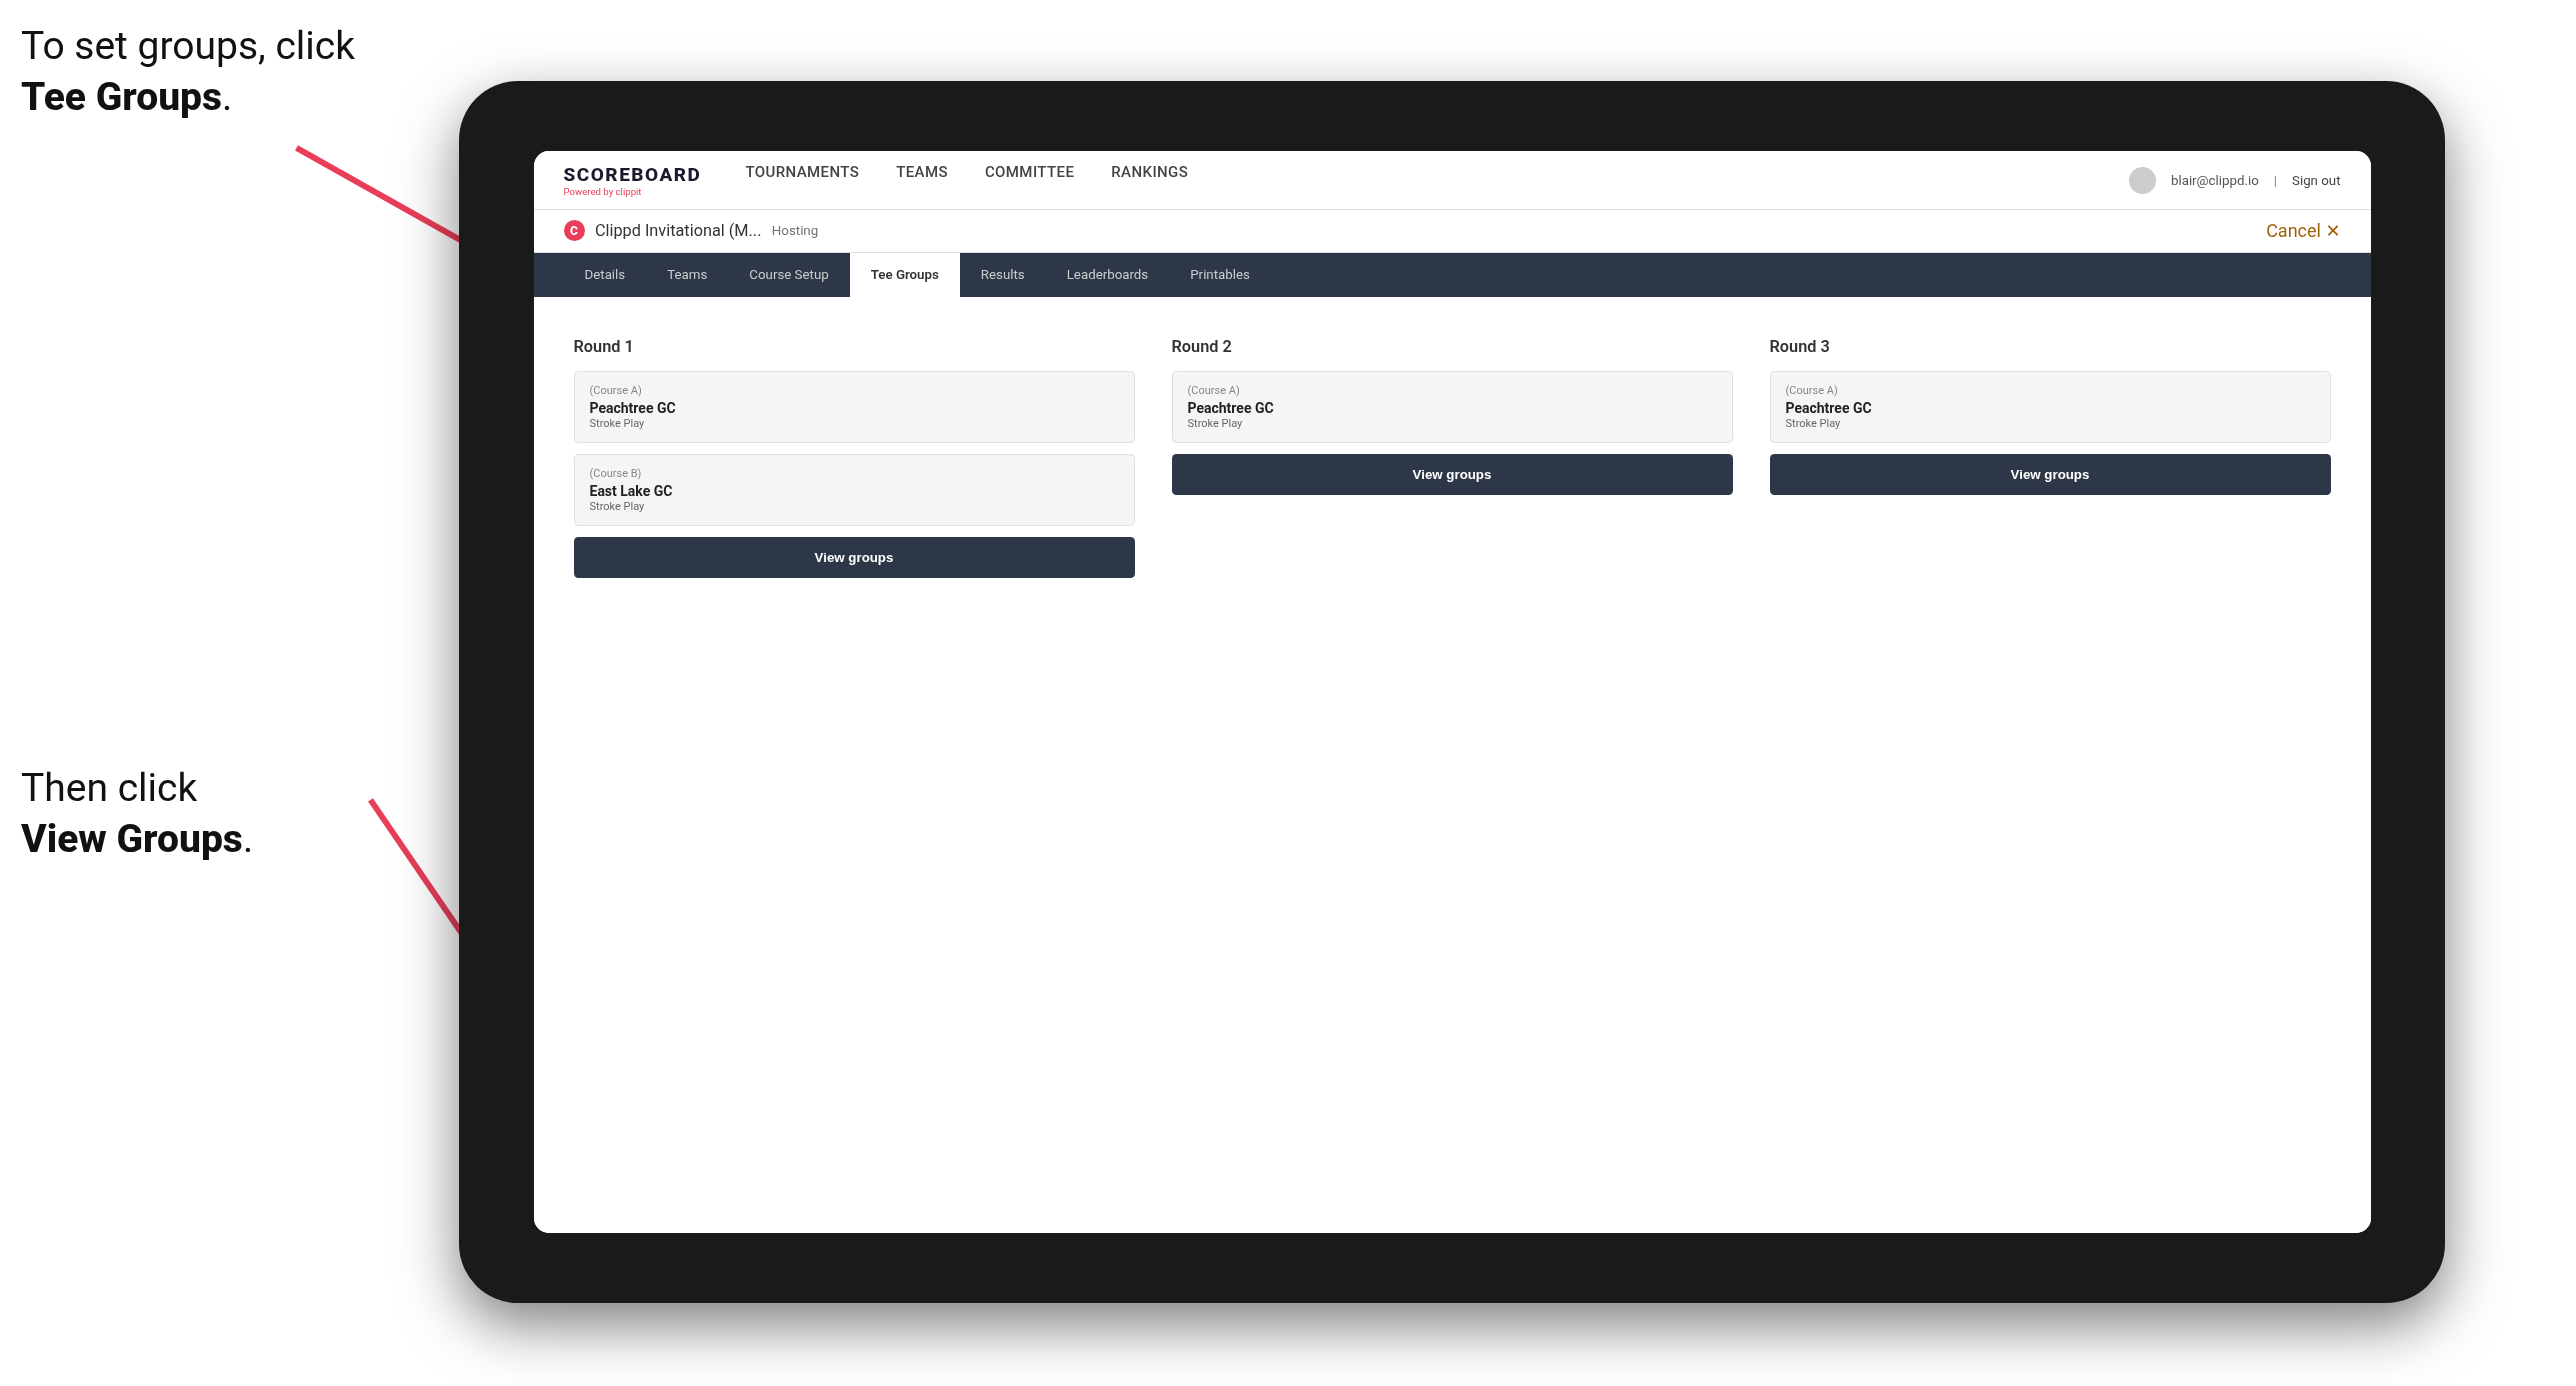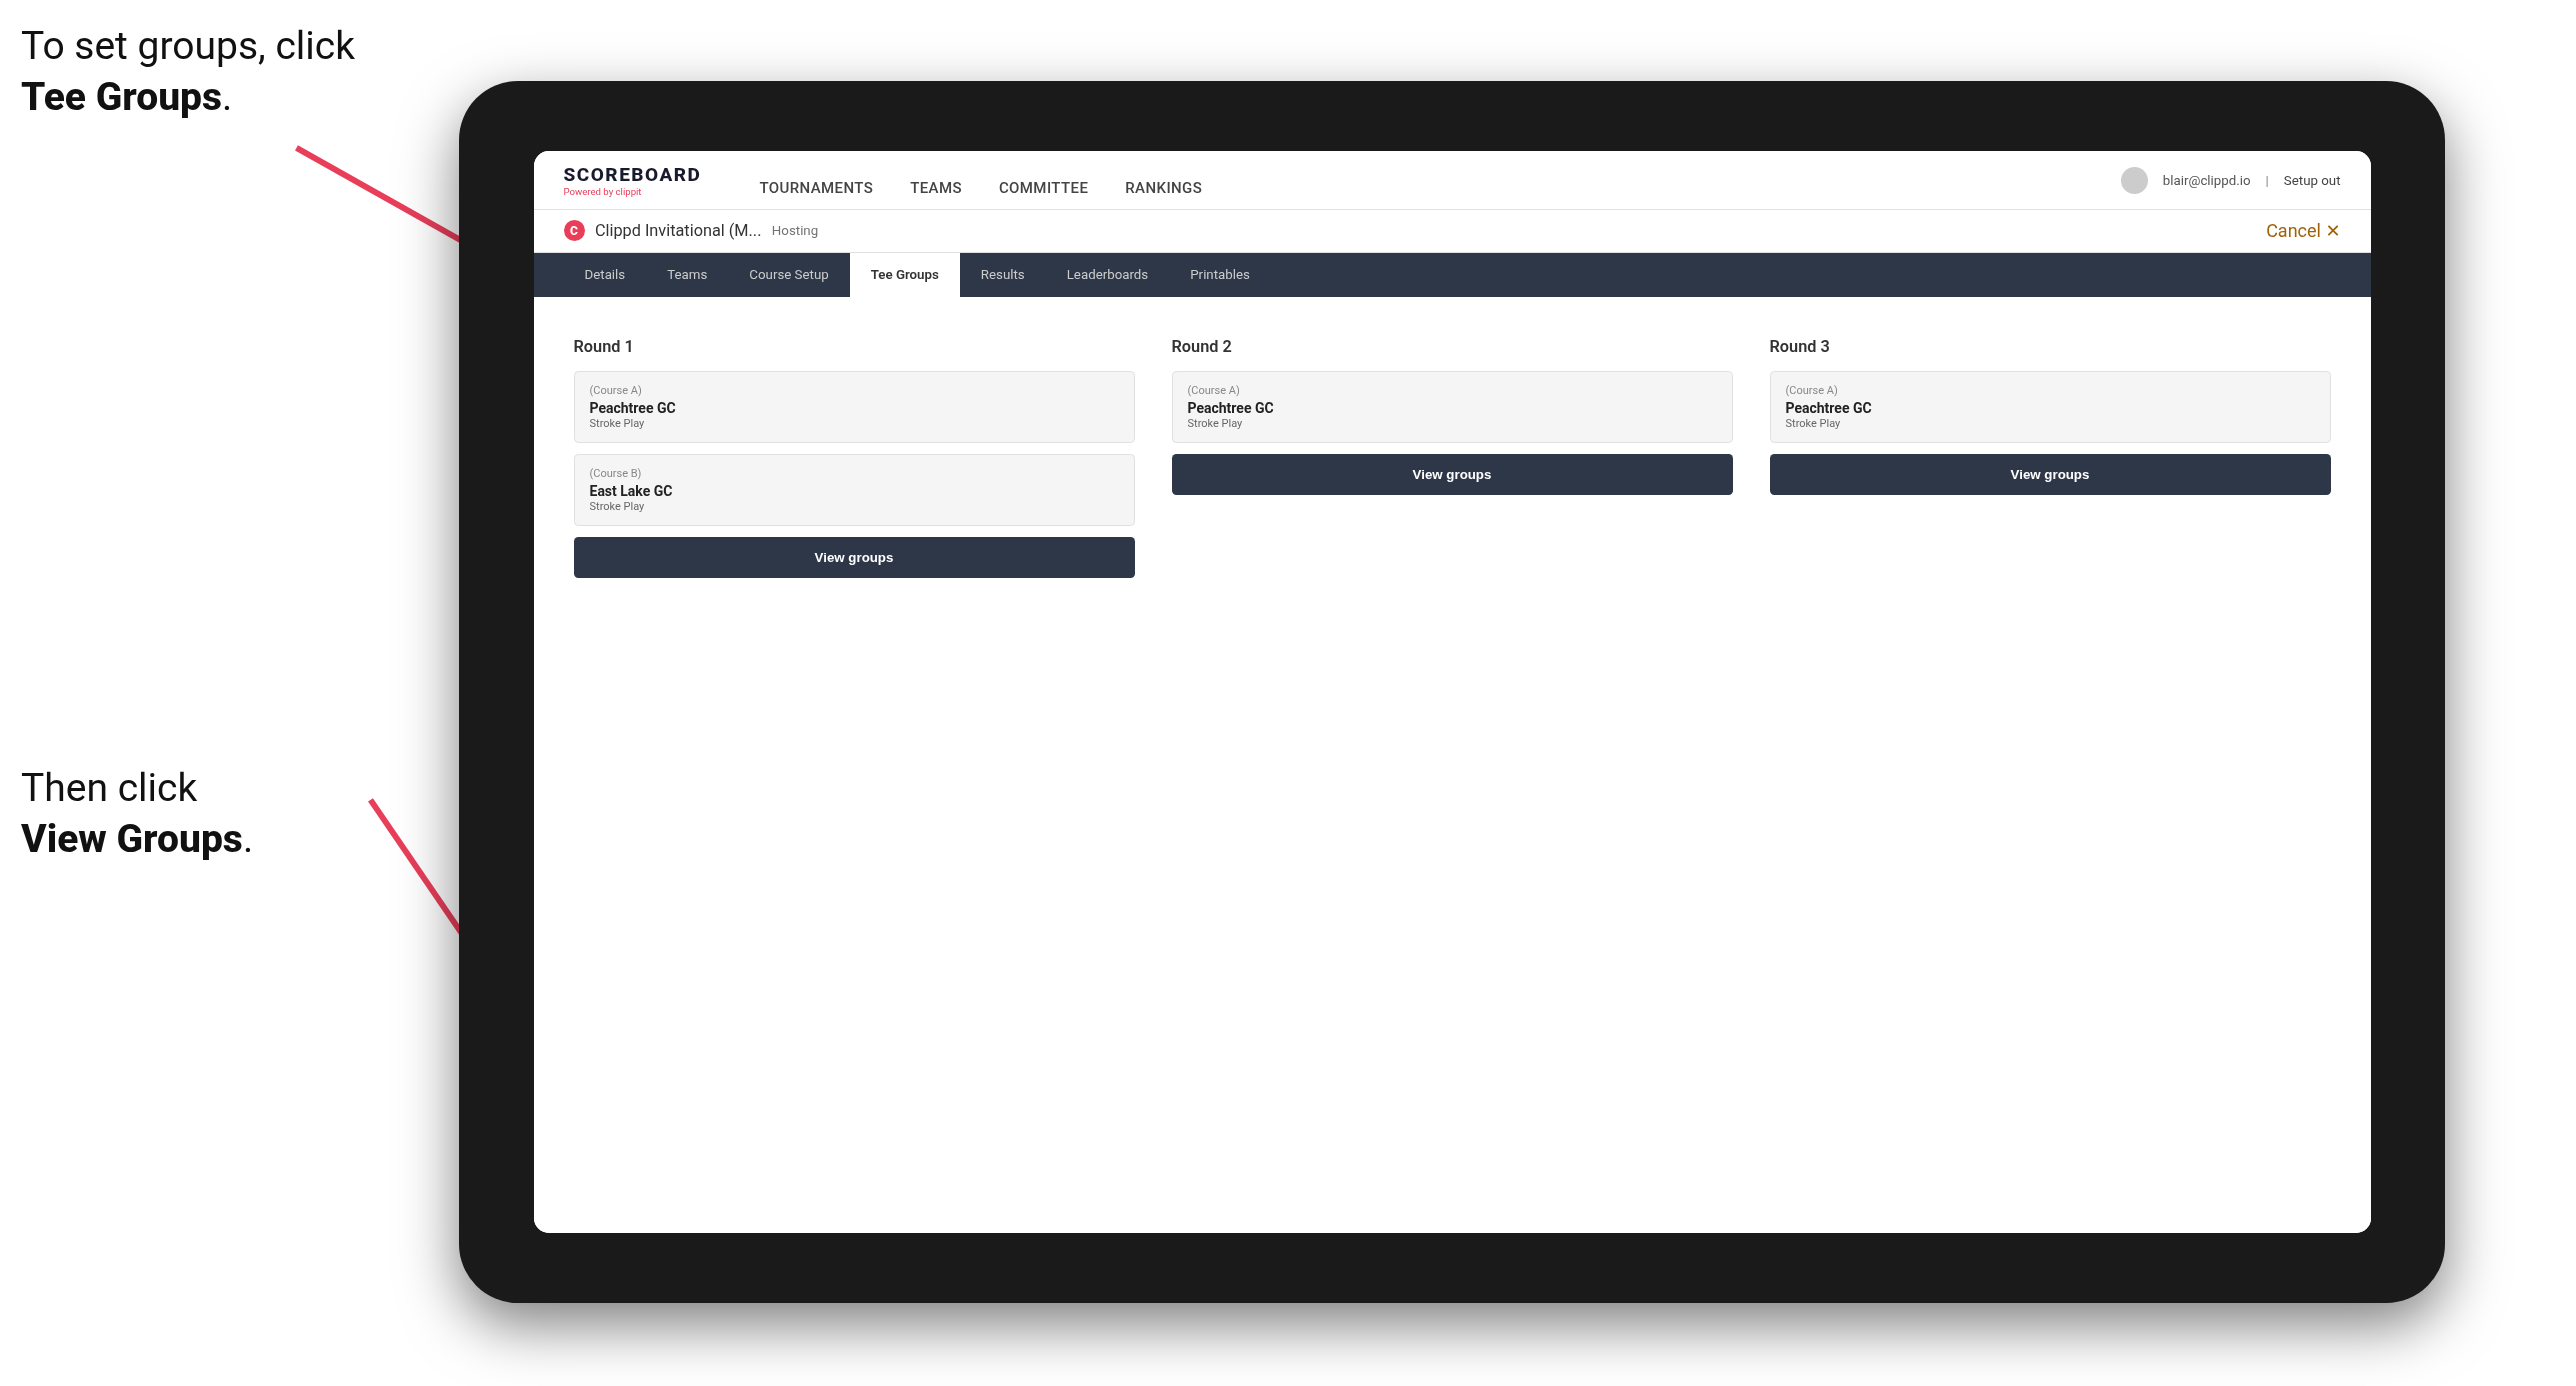--- a/index.html
+++ b/index.html
@@ -70,22 +70,22 @@
       padding: 0 30px;
       height: 59px;
       display: flex;
       align-items: center;
       justify-content: space-between;
       flex-shrink: 0;
     }
 
     .nav-left {
       display: flex;
-      align-items: flex-end;
-      gap: 58px;
+      align-items: flex-start;
+      gap: 44px;
     }
 
     .logo {
       display: flex;
       flex-direction: column;
     }
 
     .logo-scoreboard {
       font-size: 19px;
       font-weight: 800;
@@ -320,21 +320,21 @@
           <li><a>TOURNAMENTS</a></li>
           <li><a>TEAMS</a></li>
           <li><a>COMMITTEE</a></li>
           <li><a>RANKINGS</a></li>
         </ul>
       </div>
       <div class="nav-right">
         <div class="user-avatar"></div>
         <span>blair@clippd.io</span>
         <span style="color:#888">|</span>
-        <span style="cursor:pointer;color:#444;">Setup out</span>
+        <span style="cursor:pointer;color:#444;">Sign out</span>
       </div>
     </div>
 
     <div class="tournament-bar">
       <div class="tournament-name">
         <span class="logo-c">C</span>
         <span>Clippd Invitational (M...</span>
         <span style="color:#737373;font-size:13.3px;">Hosting</span>
       </div>
       <div class="cancel-btn">Cancel ✕</div>

